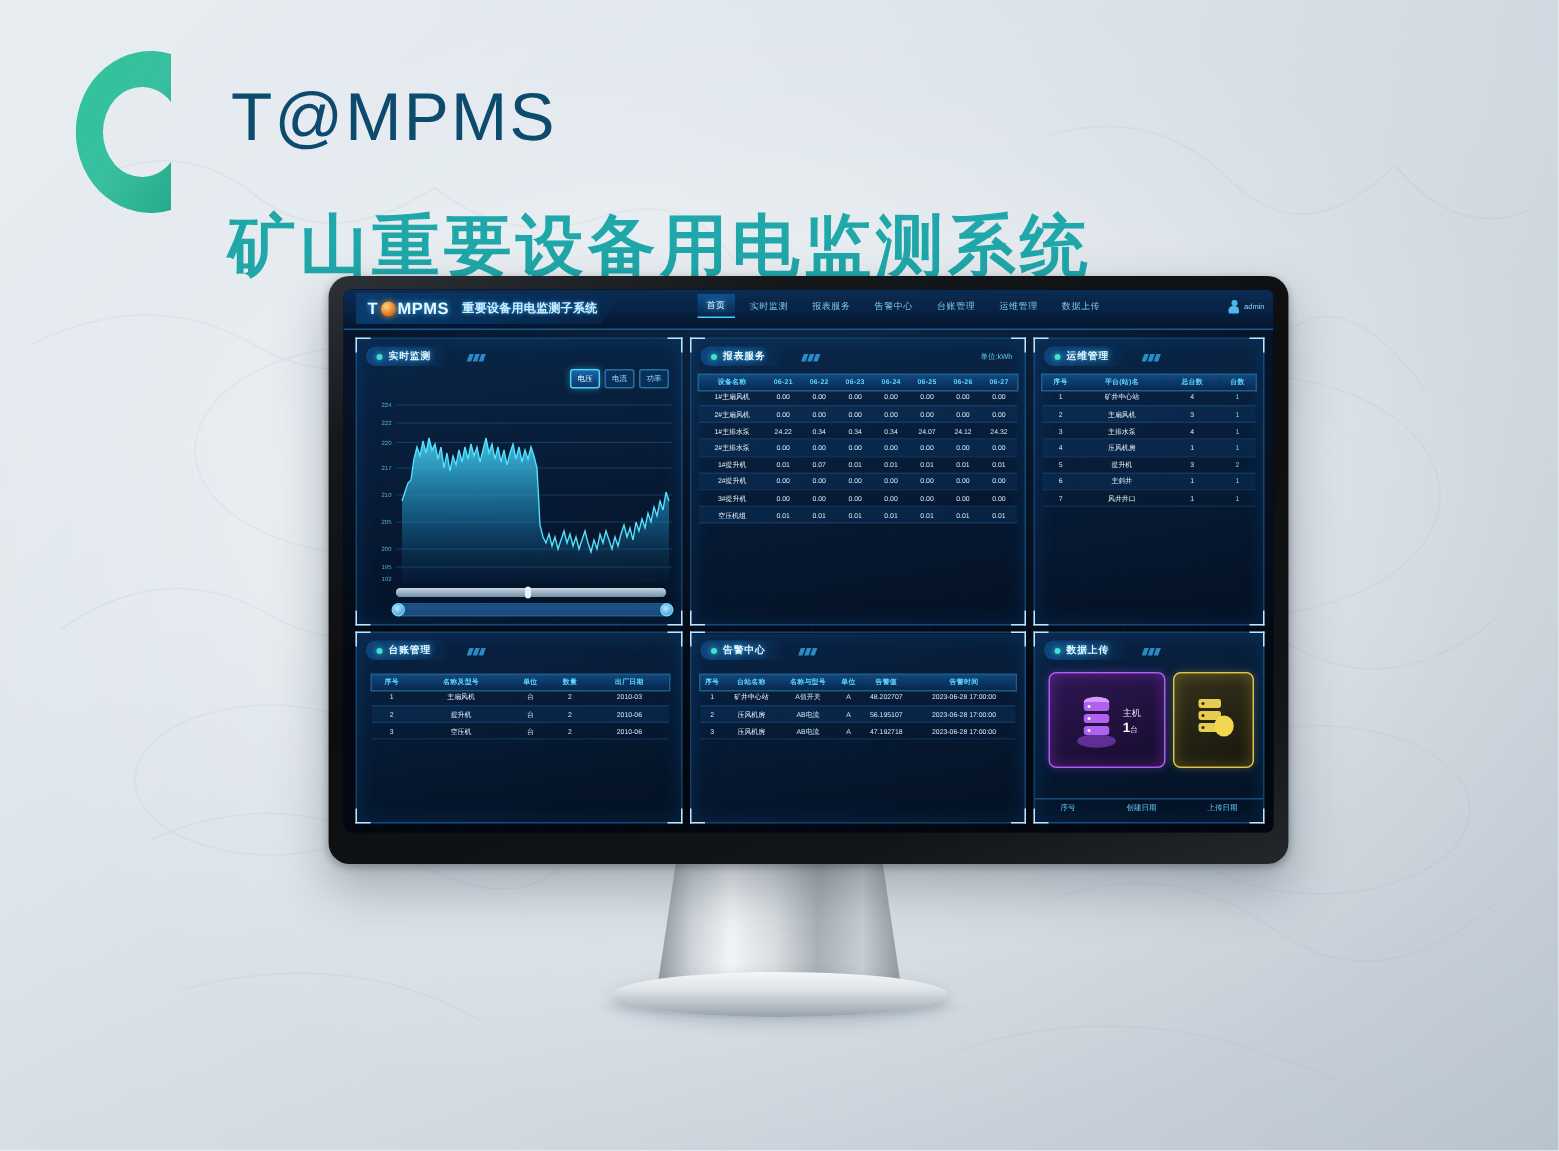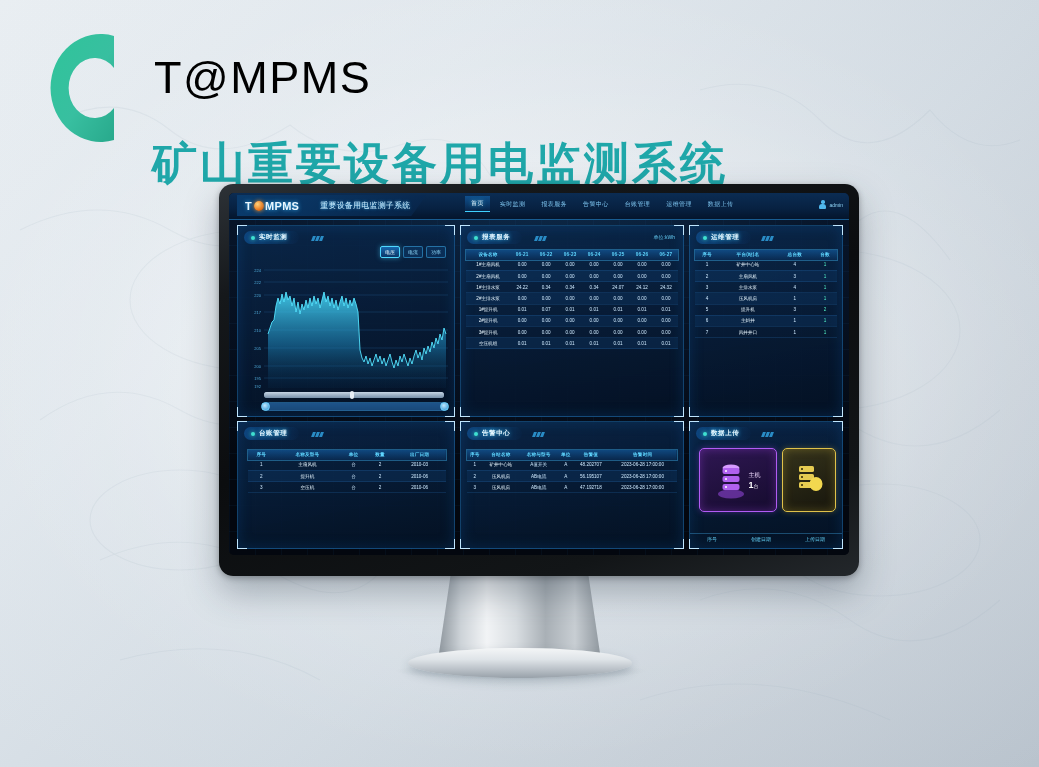--- a/index.html
+++ b/index.html
@@ -13,21 +13,21 @@
   
   .bg-texture{position:absolute;inset:0;opacity:.30;pointer-events:none;}
   .bg-texture svg{width:100%;height:100%;}
   .vignette{position:absolute;inset:0;pointer-events:none;
     background:radial-gradient(ellipse 900px 640px at 50% 48%, rgba(255,255,255,.35) 0%, rgba(255,255,255,0) 62%);}
 
   
   .brand{position:absolute;left:46px;top:26px;width:720px;height:150px;}
   .brand-logo{position:absolute;left:0;top:4px;width:74px;height:116px;}
   .brand-title{position:absolute;left:108px;top:26px;font-size:45px;letter-spacing:1.5px;
-    color:#000000;font-weight:400;font-family:"Liberation Sans",sans-serif;white-space:nowrap;}
+    color:#0c4a6e;font-weight:400;font-family:"Liberation Sans",sans-serif;white-space:nowrap;}
   .brand-sub{position:absolute;left:106px;top:108px;font-size:45px;letter-spacing:3px;
     color:#1fa7a9;font-weight:700;white-space:nowrap;}
 
   
   .monitor{position:absolute;left:219px;top:184px;width:640px;height:392px;
     border-radius:14px;
     background:linear-gradient(160deg,#2d3237 0%,#15181b 18%,#0b0d0f 48%,#121517 82%,#23272b 100%);
     box-shadow:0 16px 34px rgba(40,55,70,.34), 0 2px 6px rgba(0,0,0,.3);}
   .monitor-inner{position:absolute;left:10px;top:9px;width:620px;height:362px;border-radius:5px;
     background:#05070e;overflow:hidden;}
@@ -56,21 +56,21 @@
     border-bottom:1px solid rgba(40,150,220,.45);}
   .logo-plate{position:absolute;left:8px;top:2px;height:21px;padding:0 16px 0 8px;
     display:flex;align-items:center;gap:1px;
     background:linear-gradient(90deg,rgba(10,60,110,.95),rgba(8,40,80,.5));
     clip-path:polygon(0 0,100% 0,92% 100%,0 100%);}
   .logo-t{font-size:11px;font-weight:700;color:#eaf7ff;letter-spacing:.3px;
     text-shadow:0 0 4px #36b8ff;}
   .logo-at{display:inline-block;width:10px;height:10px;border-radius:50%;
     background:radial-gradient(circle at 35% 32%,#ffd27a,#e8761c 62%,#8c3b05);
     box-shadow:0 0 4px rgba(255,160,50,.9);margin:0 .5px;}
-  .logo-cn{font-size:8px;font-weight:400;color:#cfefff;margin-left:20px;letter-spacing:.2px;
+  .logo-cn{font-size:8px;font-weight:700;color:#cfefff;margin-left:8px;letter-spacing:.2px;
     text-shadow:0 0 3px #2aa8ef;}
   .nav{position:absolute;left:236px;top:3px;display:flex;align-items:center;gap:4px;}
   .nav-item{font-size:6px;color:#7fc6f0;padding:3px 6px;letter-spacing:.4px;white-space:nowrap;}
   .nav-item.active{color:#eaf9ff;background:linear-gradient(180deg,rgba(20,110,190,.55),rgba(12,70,140,.15));
     border-bottom:1.5px solid #3fd1ff;text-shadow:0 0 4px #49d6ff;}
   .user-area{position:absolute;right:6px;top:7px;display:flex;align-items:center;gap:3px;}
   .user-ico{width:7px;height:9px;position:relative;}
   .user-ico:before{content:"";position:absolute;left:1.6px;top:0;width:3.6px;height:3.6px;border-radius:50%;background:#4fb8ee;}
   .user-ico:after{content:"";position:absolute;left:0;top:4.2px;width:7px;height:4.4px;border-radius:3px 3px 1px 1px;background:#4fb8ee;}
   .user-name{font-size:5px;color:#8fd3f5;}

